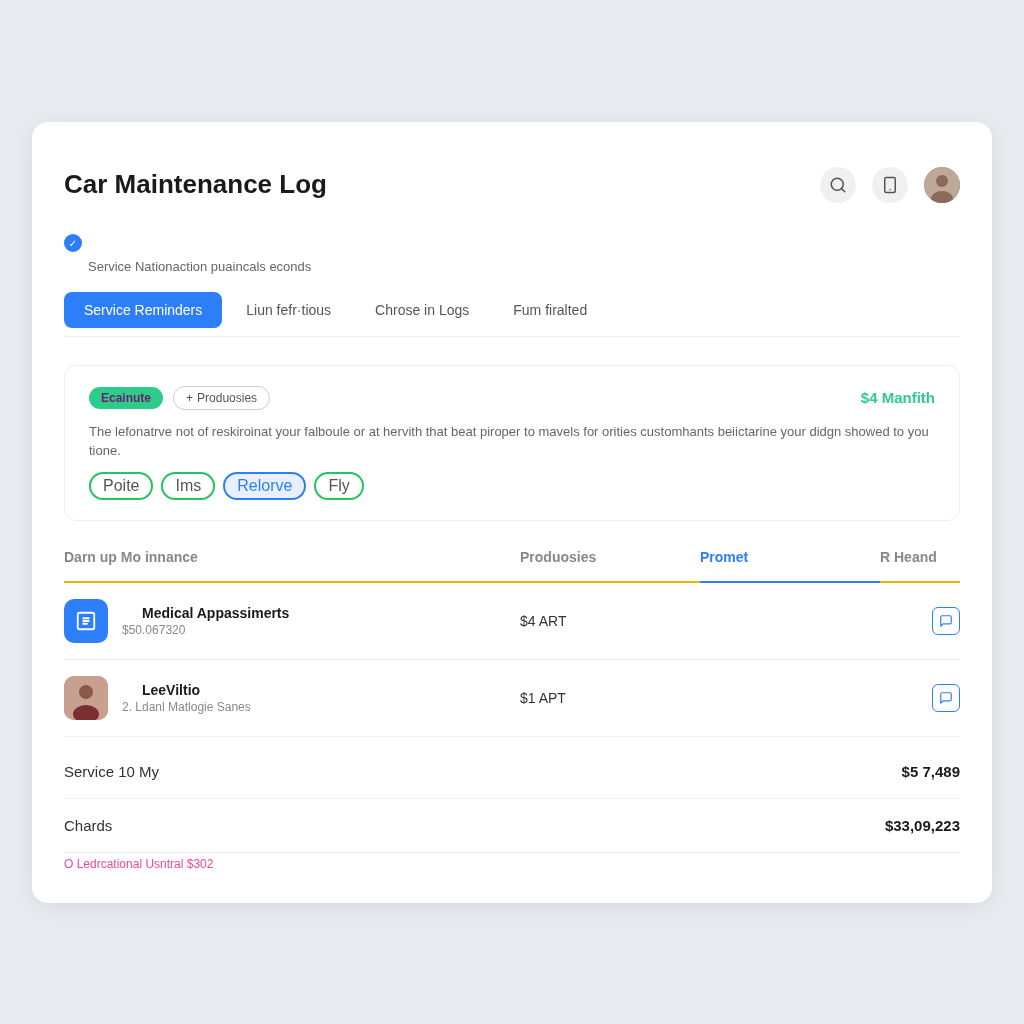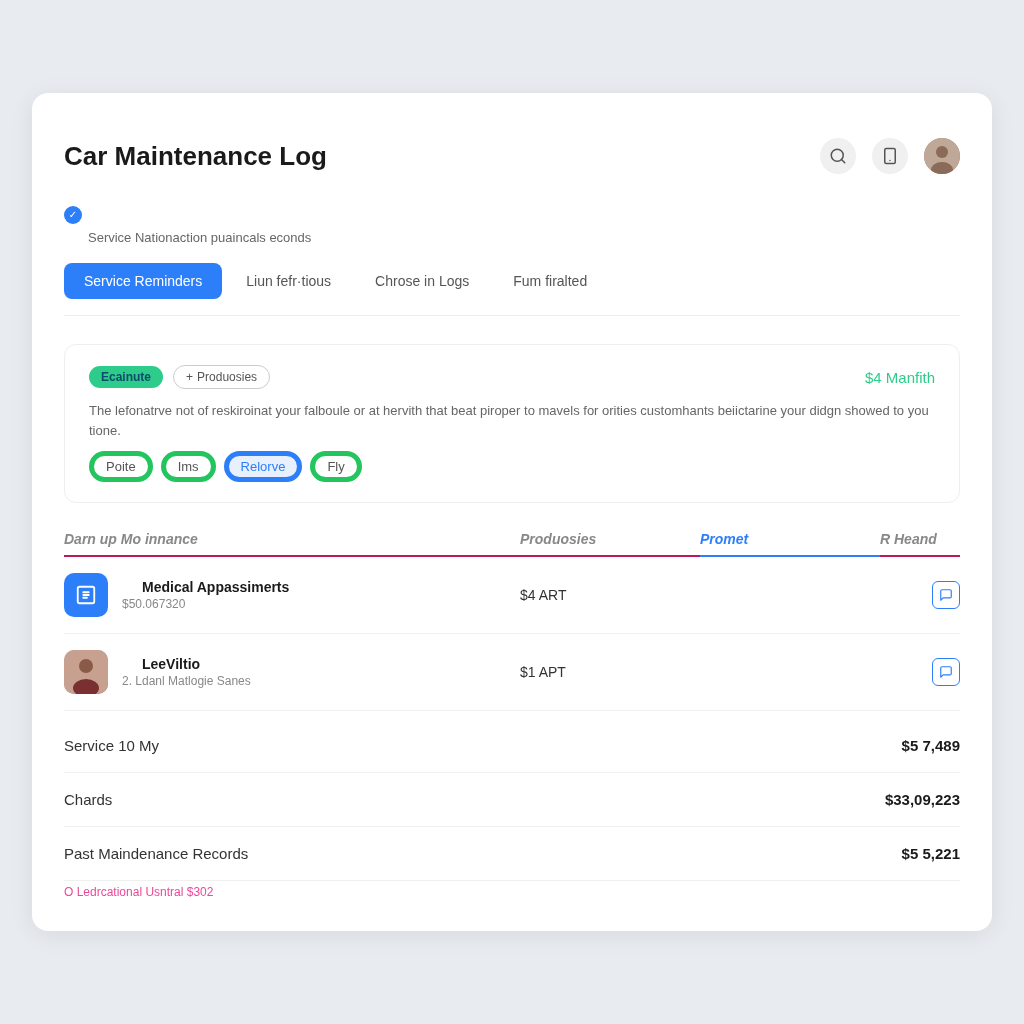--- a/index.html
+++ b/index.html
@@ -87,21 +87,21 @@
       font-size: 13px;
       color: #666;
       margin-top: 46px;
     }
     .tabs {
       display: flex;
       align-items: flex-end;
       gap: 4px;
       margin-bottom: 28px;
       border-bottom: 1px solid #eee;
-      padding-bottom: 16px;
+      padding-bottom: 8px;
     }
     .tab {
       padding: 10px 20px;
       border-radius: 8px;
       font-size: 14px;
       font-weight: 500;
       cursor: pointer;
       color: #555;
       border: none;
       background: transparent;
@@ -124,83 +124,82 @@
       justify-content: space-between;
       margin-bottom: 12px;
     }
     .badges {
       display: flex;
       align-items: center;
       gap: 10px;
     }
     .badge-green {
       background: #2ecc8a;
-      color: #0c4a6e;
+      color: #701a75;
       border-radius: 20px;
       padding: 4px 12px;
       font-size: 12px;
       font-weight: 600;
     }
     .badge-outline {
       border: 1.5px solid #ccc;
       border-radius: 20px;
       padding: 4px 12px;
       font-size: 12px;
       color: #555;
       display: flex;
       align-items: center;
       gap: 4px;
       cursor: pointer;
     }
     .price-green {
       color: #2ecc8a;
       font-size: 15px;
-      font-weight: 400;
+      font-weight: 700;
     }
     .description-text {
       font-size: 13px;
       color: #666;
       line-height: 1.5;
       margin-bottom: 11px;
     }
     .filter-tags {
       display: flex;
       gap: 8px;
       flex-wrap: wrap;
     }
     .filter-tag {
-      border: 5px solid #22c55e;
+      border: 2px solid #22c55e;
       border-radius: 20px;
       padding: 3px 12px;
-      font-size: 13px;
+      font-size: 16px;
       color: #555;
       cursor: pointer;
     }
     .filter-tag.selected {
       background: #e8f0fe;
       border-color: #2d7ff9;
       color: #2d7ff9;
     }
     .table-header {
       display: grid;
       grid-template-columns: 1fr 180px 180px 80px;
       padding: 12px 0 8px 0;
-      border-bottom: 2px solid #be185d;
+      border-bottom: 2px solid #eab308;
       margin-top: 16px;
-      font-style: italic;
     }
     .table-header-cell {
       font-size: 14px;
       font-weight: 600;
       color: #888;
     }
     .table-header-cell.active {
       color: #2d7ff9;
       border-bottom: 2px solid #2d7ff9;
-      padding-bottom: 8px;
+      padding-bottom: 16px;
       margin-bottom: -10px;
     }
     .table-row {
       display: grid;
       grid-template-columns: 1fr 180px 180px 80px;
       padding: 16px 0;
       border-bottom: 1px solid #f0f0f0;
       align-items: center;
     }
     .row-identity {
@@ -413,20 +412,16 @@
 
   <div class="summary-rows">
     <div class="summary-row">
       <span class="summary-row-label">Service 10 My</span>
       <span class="summary-row-value">$5 7,489</span>
     </div>
     <div class="summary-row">
       <span class="summary-row-label">Chards</span>
       <span class="summary-row-value">$33,09,223</span>
     </div>
-    <div class="summary-row">
-      <span class="summary-row-label">Past Maindenance Records</span>
-      <span class="summary-row-value">$5 5,221</span>
-    </div>
   </div>
 
   <div class="footer-text">O Ledrcational Usntral $302</div>
 </div>
 
 </body></html>

